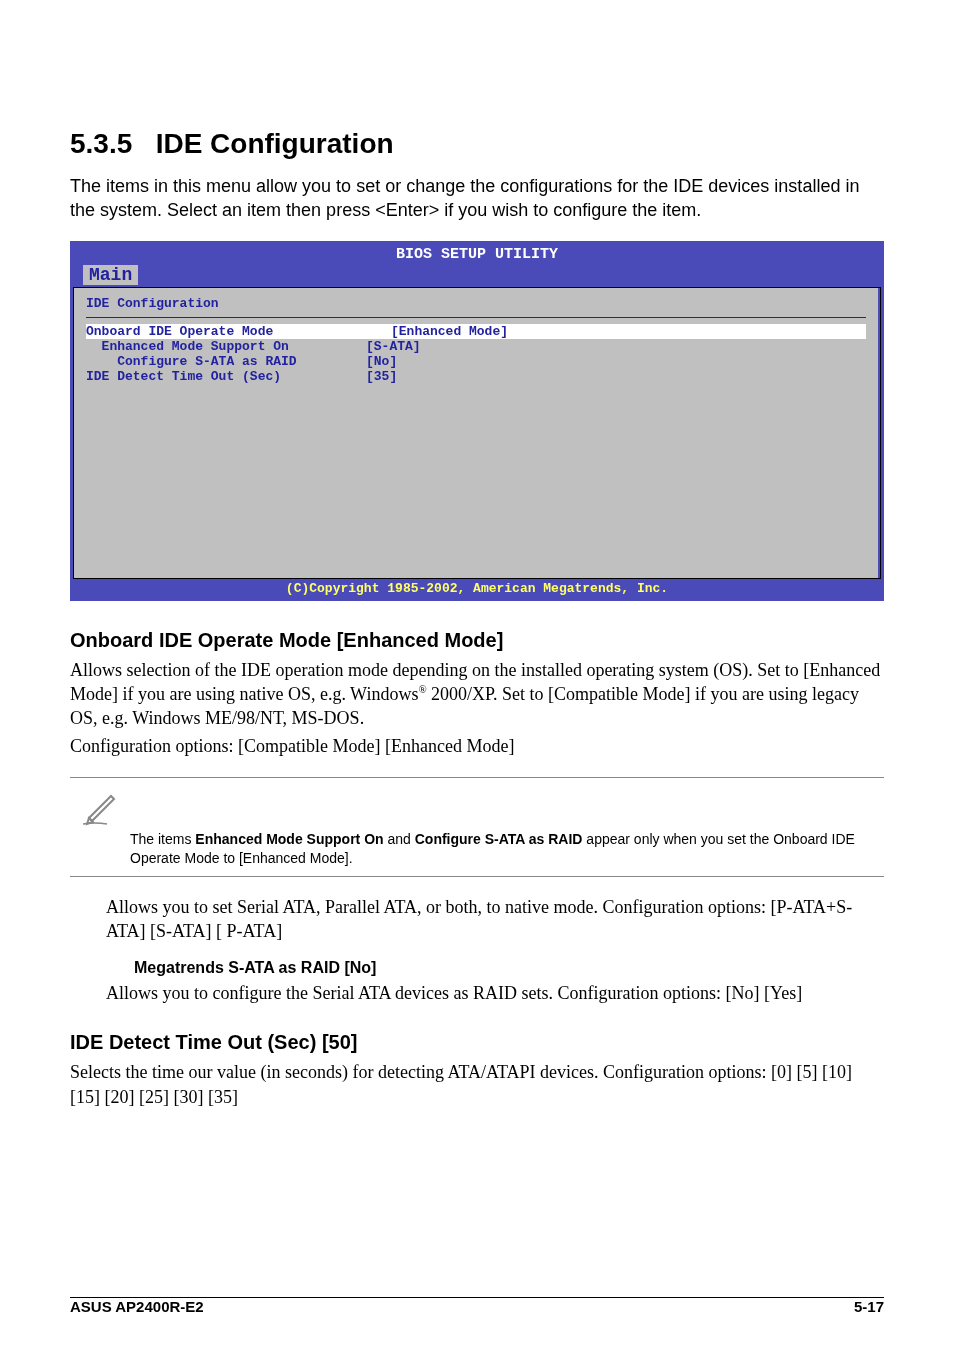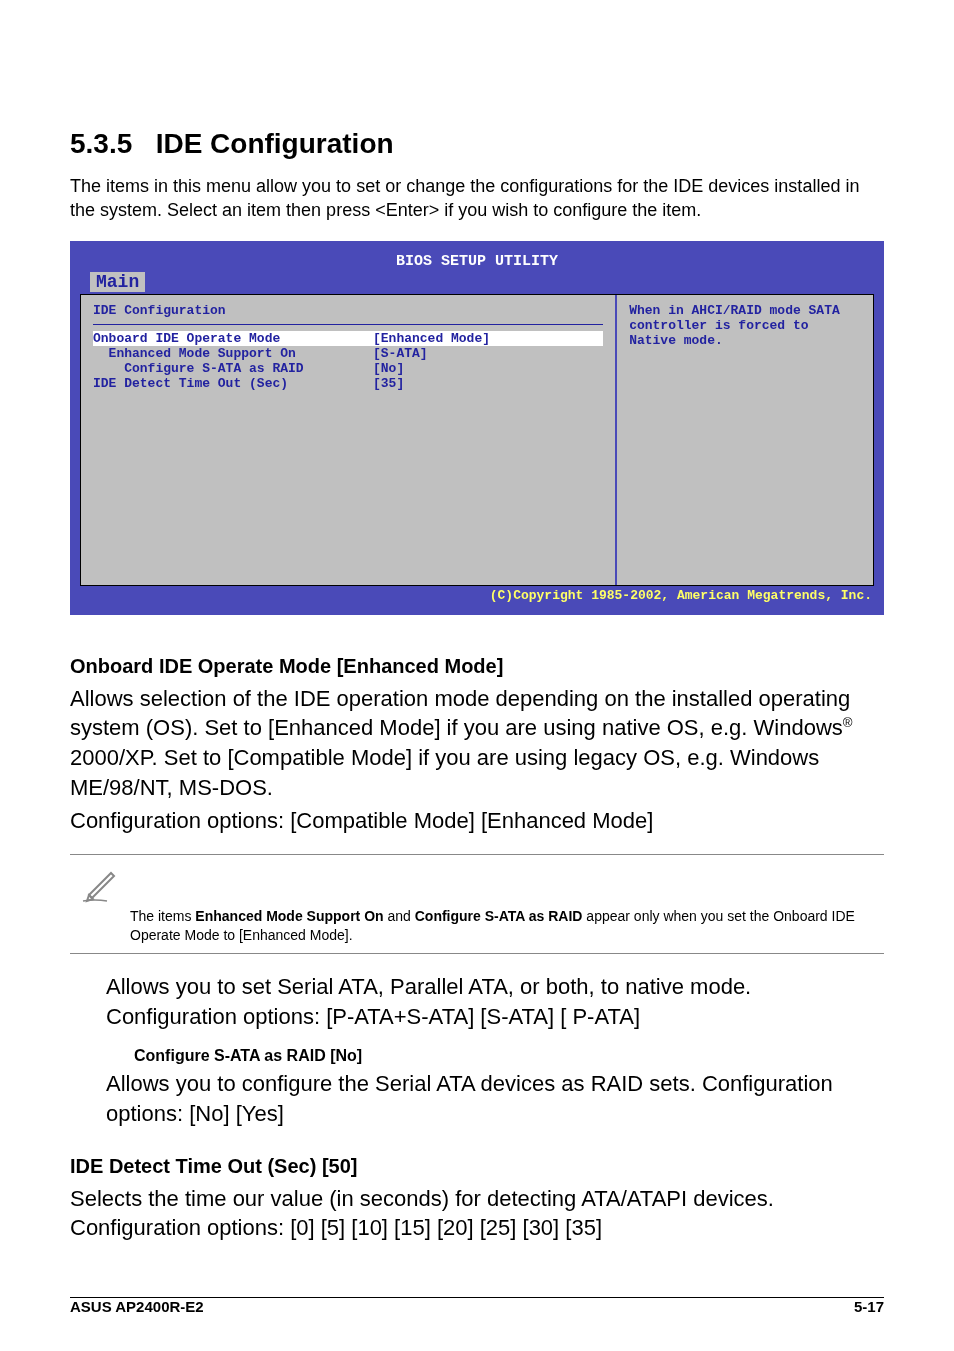--- a/index.html
+++ b/index.html
@@ -22,22 +22,22 @@
       margin-bottom: 14px;
       margin-top: 48px;
     }
     .section-intro {
       font-size: 18px;
       line-height: 1.35;
       margin-bottom: 18px;
     }
     .bios-box {
       background: #4a4ab8;
-      padding: 10px;
-      margin: 0 auto 40px auto;
+      padding: 3px;
+      margin: 0 auto 28px auto;
       width: 100%;
     }
     .bios-inner {
       background: #c0c0c0;
       border: 1px solid #000;
     }
     .bios-title-bar {
       background: #4a4ab8;
       color: #fff;
       text-align: center;
@@ -98,40 +98,42 @@
     }
     .bios-label {
       width: 280px;
     }
     .bios-value {
       color: #2222a0;
     }
     .bios-highlight {
       background: #ffffff;
       color: #2222a0;
+      gap: 25px;
     }
     .bios-footer {
       background: #4a4ab8;
       color: #ffff66;
-      text-align: right;
+      text-align: center;
       font-family: "Courier New", monospace;
       font-size: 13px;
       font-weight: bold;
       padding: 2px;
     }
     .sub-heading {
       font-size: 20px;
       font-weight: bold;
       margin-top: 26px;
       margin-bottom: 6px;
     }
     .body-text {
-      font-size: 22px;
+      font-size: 18px;
       line-height: 1.35;
       margin-bottom: 4px;
+      font-family: Liberation Serif, serif;
     }
     .note-box {
       display: flex;
       align-items: flex-start;
       margin: 18px 0 18px 0;
       border-top: 1px solid #888;
       border-bottom: 1px solid #888;
       padding: 8px 0;
     }
     .note-icon {
@@ -202,21 +204,20 @@
       <div class="bios-left">
         <div class="bios-heading">IDE Configuration</div>
         <div class="bios-divider"></div>
         <div id="bios-rows">
             <div class="bios-row bios-highlight"><span class="bios-label">Onboard IDE Operate Mode</span><span class="bios-value">[Enhanced Mode]</span></div>
             <div class="bios-row"><span class="bios-label">  Enhanced Mode Support On</span><span class="bios-value">[S-ATA]</span></div>
             <div class="bios-row"><span class="bios-label">    Configure S-ATA as RAID</span><span class="bios-value">[No]</span></div>
             <div class="bios-row"><span class="bios-label">IDE Detect Time Out (Sec)</span><span class="bios-value">[35]</span></div>
           </div>
       </div>
-      <div class="bios-right">When in AHCI/RAID mode SATA controller is forced to Native mode.</div>
     </div>
   </div>
   <div class="bios-footer">(C)Copyright 1985-2002, American Megatrends, Inc.</div>
 </div>
 
 <div class="sub-heading">Onboard IDE Operate Mode [Enhanced Mode]</div>
 <p class="body-text">
   <span>Allows selection of the IDE operation mode depending on the installed operating system (OS). Set to [Enhanced Mode] if you are using native OS, e.g. Windows</span><sup>®</sup><span> 2000/XP. Set to [Compatible Mode] if you are using legacy OS, e.g. Windows ME/98/NT, MS-DOS.</span>
 </p>
 <p class="body-text">Configuration options: [Compatible Mode] [Enhanced Mode]</p>
@@ -232,21 +233,21 @@
   <div class="note-text">
     <span>The items </span><span class="bold">Enhanced Mode Support On</span><span> and </span><span class="bold">Configure S-ATA as RAID</span><span> appear only when you set the Onboard IDE Operate Mode to [Enhanced Mode].</span>
   </div>
 </div>
 
 <div class="indent-1">
   <p class="body-text" style="margin-bottom:16px">Allows you to set Serial ATA, Parallel ATA, or both, to native mode. Configuration options: [P-ATA+S-ATA] [S-ATA] [ P-ATA]</p>
 </div>
 
 <div class="indent-2">
-  <div class="config-title">Configure S-ATA as RAID [No]</div>
+  <div class="config-title">Megatrends S-ATA as RAID [No]</div>
 </div>
 <div class="indent-1">
   <p class="body-text">Allows you to configure the Serial ATA devices as RAID sets. Configuration options: [No] [Yes]</p>
 </div>
 
 <div class="sub-heading">IDE Detect Time Out (Sec) [50]</div>
 <p class="body-text">Selects the time our value (in seconds) for detecting ATA/ATAPI devices. Configuration options: [0] [5] [10] [15] [20] [25] [30] [35]</p>
 
 <div class="page-footer">
   <span>ASUS AP2400R-E2</span>

